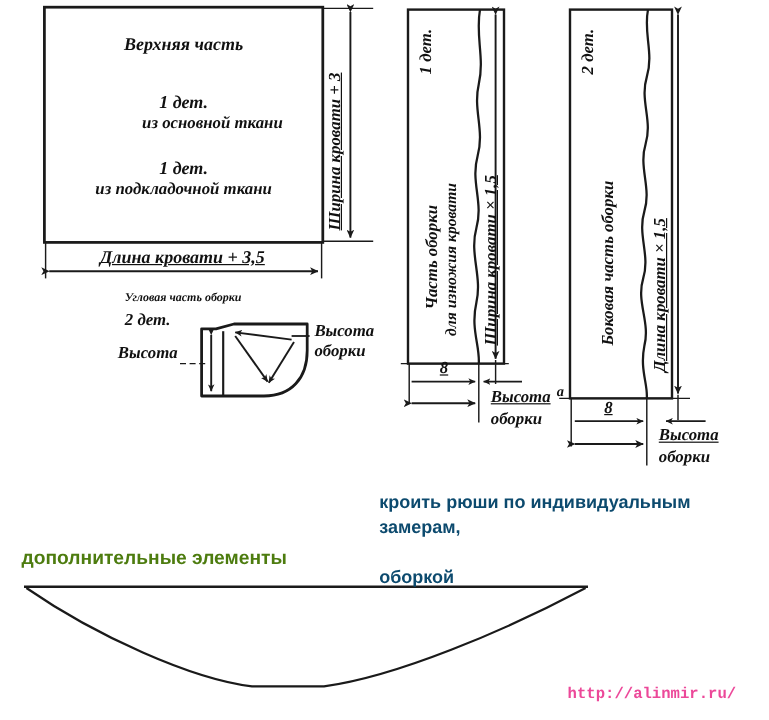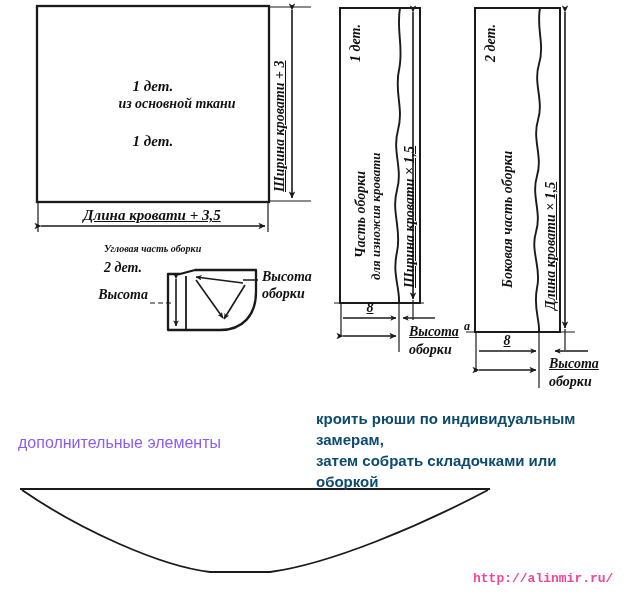--- a/index.html
+++ b/index.html
@@ -35,22 +35,23 @@
   .lbl-c { text-align: center; }
   .lbl-r { text-align: right; }
   .vert-up {
     transform-origin: 0 0;
     transform: rotate(-90deg);
   }
   .u { text-decoration: underline; }
   .sans {
     font-family: "Liberation Sans", sans-serif;
     font-style: normal;
-    font-weight: normal;
-    color: #8b5cf6;
+    font-weight: bold;
+    color: #4d7c0f;
+    margin-top: 23px;
   }
   .sans-reg {
     font-family: "Liberation Sans", sans-serif;
     font-style: normal;
     font-weight: bold;
     color: #0c4a6e;
   }
   .mono {
     font-family: "Liberation Mono", monospace;
     font-style: normal;
@@ -189,25 +190,27 @@
 
     <g>
       <line x1="20" y1="489" x2="490" y2="489" stroke="#1a1a1a" stroke-width="2.0"></line>
       <path d="M 22,490
                C 80,530 160,566 210,572
                L 270,572
                C 330,564 420,526 488,490" fill="none" stroke="#1a1a1a" stroke-width="1.8"></path>
     </g>
   </svg>
 
+  <div class="lbl lbl-c" style="left:37px; top:30px; width:232px; font-size:15px;">Верхняя часть</div>
 
   <div class="lbl lbl-c" style="left:37px; top:78px; width:232px; font-size:15px;">1 дет.</div>
   <div class="lbl lbl-c" style="left:37px; top:96px; width:280px; font-size:14px;">из основной ткани</div>
 
   <div class="lbl lbl-c" style="left:37px; top:133px; width:232px; font-size:15px;">1 дет.</div>
+  <div class="lbl lbl-c" style="left:37px; top:151px; width:232px; font-size:14px;">из подкладочной ткани</div>
 
   <div class="lbl lbl-c u" style="left:52px; top:207px; width:200px; font-size:15px;">Длина кровати + 3,5</div>
 
   <div class="lbl vert-up u" style="left:272px; top:192px; font-size:14px;">Ширина кровати + 3</div>
 
   <div class="lbl" style="left:104px; top:243px; font-size:10px;">Угловая часть оборки</div>
   <div class="lbl" style="left:104px; top:260px; font-size:14px;">2 дет.</div>
 
   <div class="lbl lbl-r" style="left:24px; top:287px; width:124px; font-size:14px;">Высота</div>
 
@@ -236,18 +239,17 @@
 
   <div class="lbl lbl-c u" style="left:487px; top:333px; width:40px; font-size:14px;">8</div>
 
   <div class="lbl u" style="left:549px; top:356px; font-size:14px;">Высота</div>
   <div class="lbl" style="left:549px; top:374px; font-size:14px;">оборки</div>
 
   <div class="lbl sans" style="left:18px; top:434px; font-size:16px;">дополнительные элементы</div>
 
   <div class="lbl sans-reg" style="left:316px; top:411px; font-size:15px;">кроить рюши по индивидуальным</div>
   <div class="lbl sans-reg" style="left:316px; top:432px; font-size:15px;text-align:right;">замерам,</div>
-  <div class="lbl sans-reg" style="left:316px; top:453px; font-size:15px;">затем собрать складочками или</div>
   <div class="lbl sans-reg" style="left:316px; top:474px; font-size:15px;">оборкой</div>
 
   <div class="lbl mono" style="left:473px; top:572px; font-size:13px;">http://alinmir.ru/</div>
 
 </div>
 
 </body></html>

